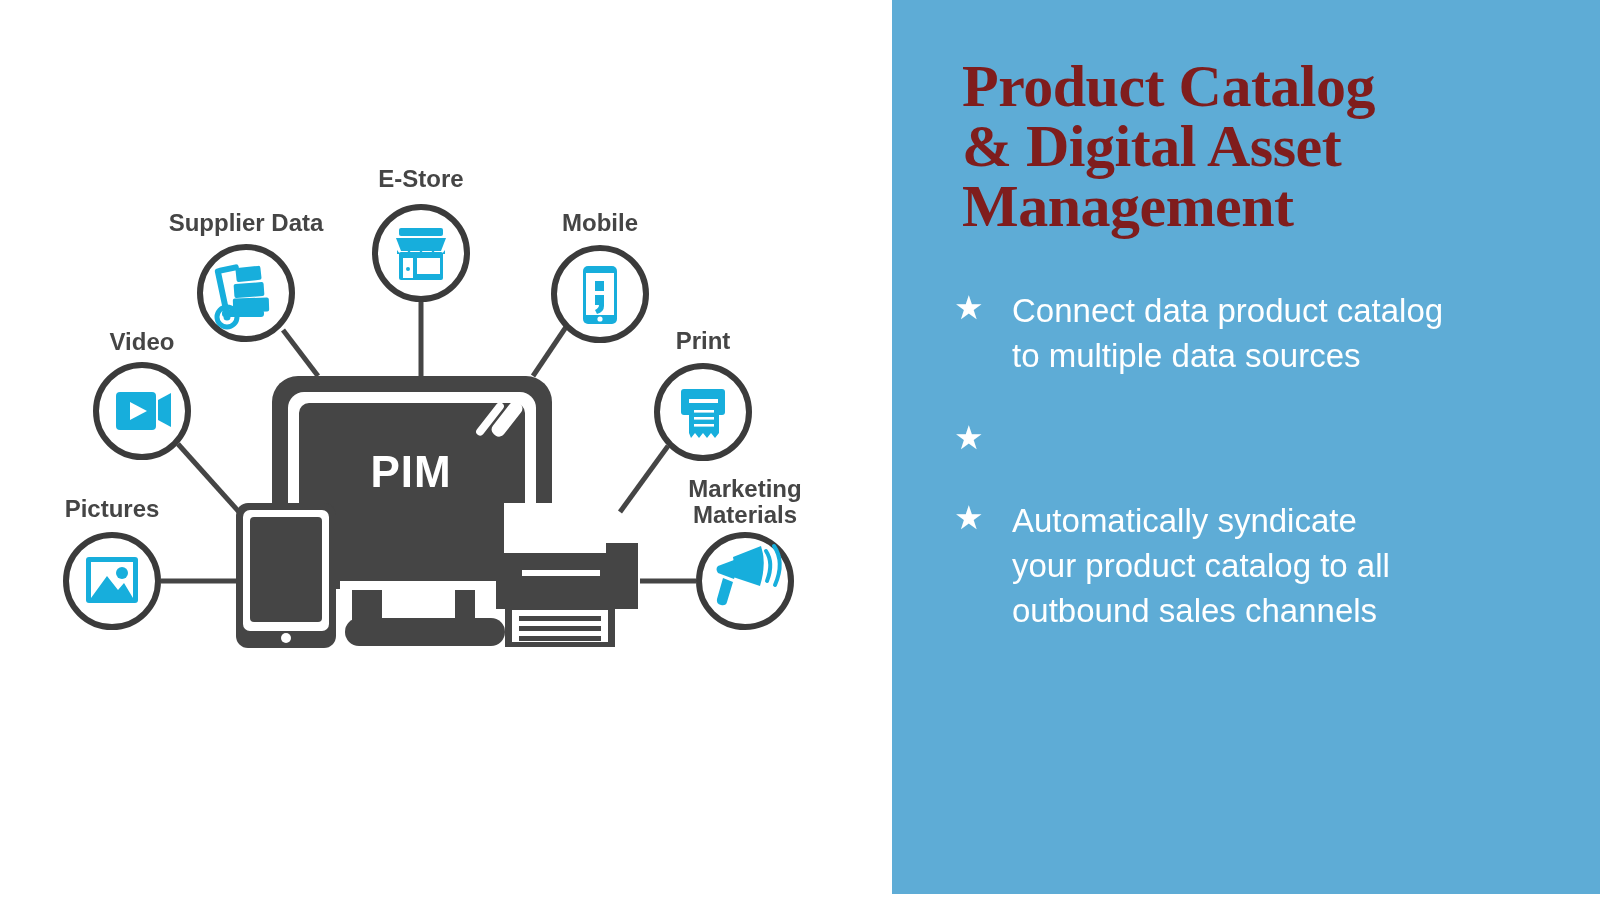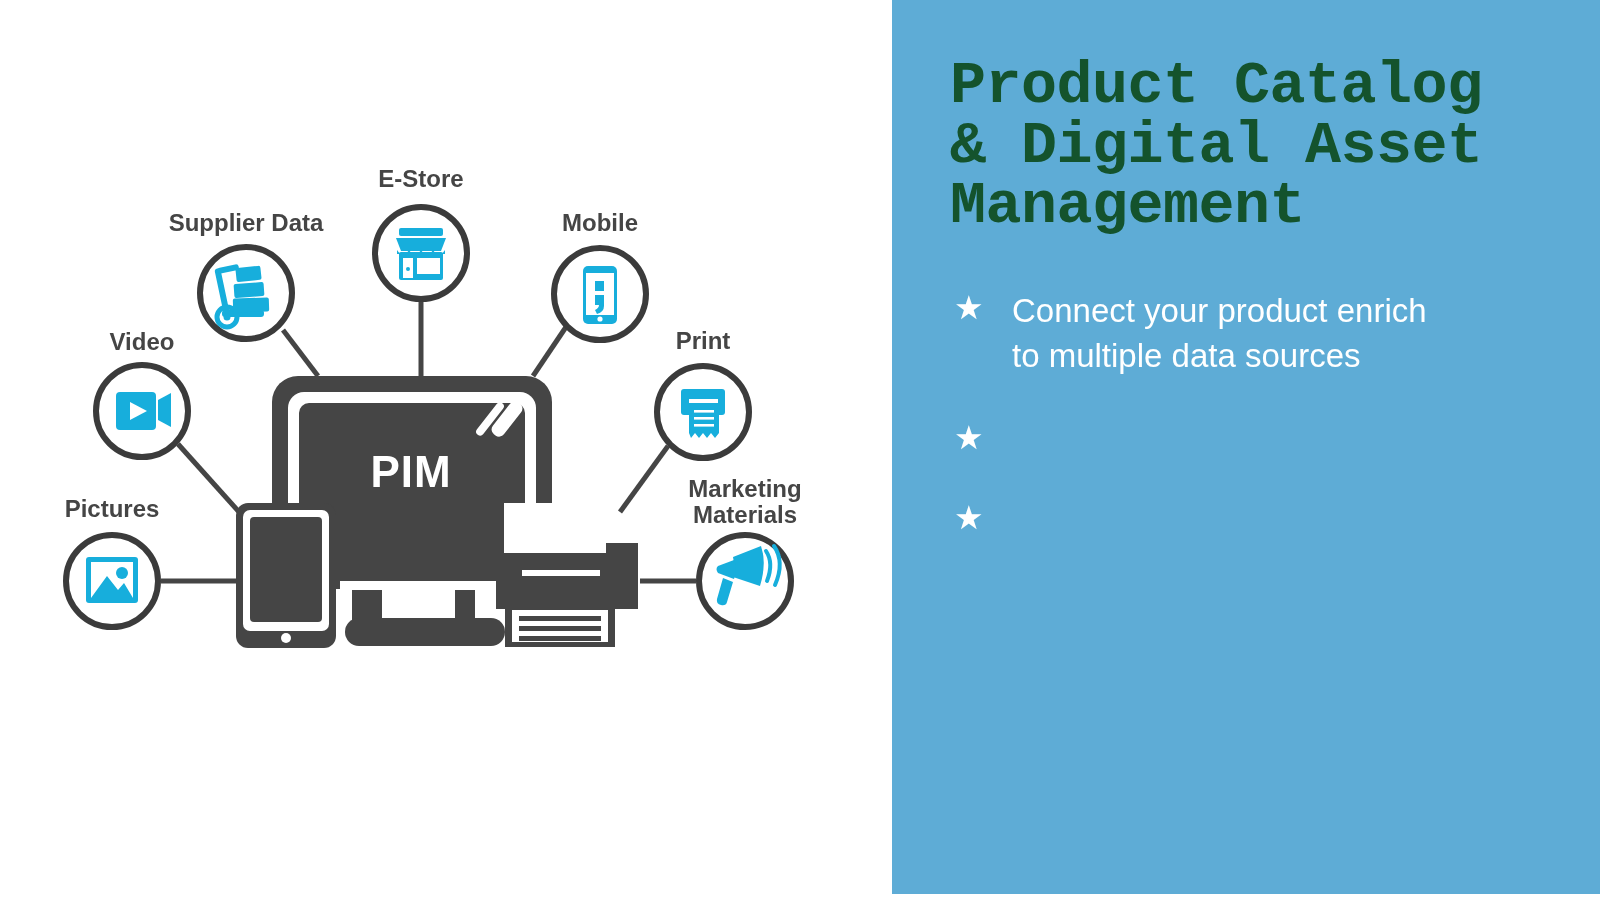--- a/index.html
+++ b/index.html
@@ -69,27 +69,27 @@
     position: absolute;
     left: 892px;
     top: 0;
     width: 708px;
     height: 894px;
     background: #5EACD6;
     box-sizing: border-box;
     padding: 56px 58px 0 58px;
   }
   .headline {
-    color: #14532d;
-    font-family: Liberation Mono, monospace;
+    color: #7f1d1d;
+    font-family: Liberation Serif, serif;
     font-weight: bold;
     font-size: 60px;
     line-height: 1.0;
     letter-spacing: -0.5px;
-    margin: 0 0 6px 0;
+    margin: 0 0 6px 12px;
     white-space: pre-line;
   }
   .bullet-list {
     margin: 52px 0 0 0;
     padding: 0;
     list-style: none;
   }
   .bullet-item {
     display: flex;
     align-items: flex-start;
@@ -271,27 +271,30 @@
   </div>
 
   <div class="blue-pane">
     <h1 class="headline">Product Catalog
 &amp; Digital Asset
 Management</h1>
 
     <ul class="bullet-list">
       <li class="bullet-item">
         <span class="bullet-star">★</span>
-        <span class="bullet-text">Connect your product enrich
+        <span class="bullet-text">Connect data product catalog
 to multiple data sources</span>
       </li>
       <li class="bullet-item">
         <span class="bullet-star">★</span>
       </li>
       <li class="bullet-item">
         <span class="bullet-star">★</span>
+        <span class="bullet-text">Automatically syndicate
+your product catalog to all
+outbound sales channels</span>
       </li>
     </ul>
   </div>
 
   <div class="bottom-strip"></div>
 
 </div>
 
 </body></html>

